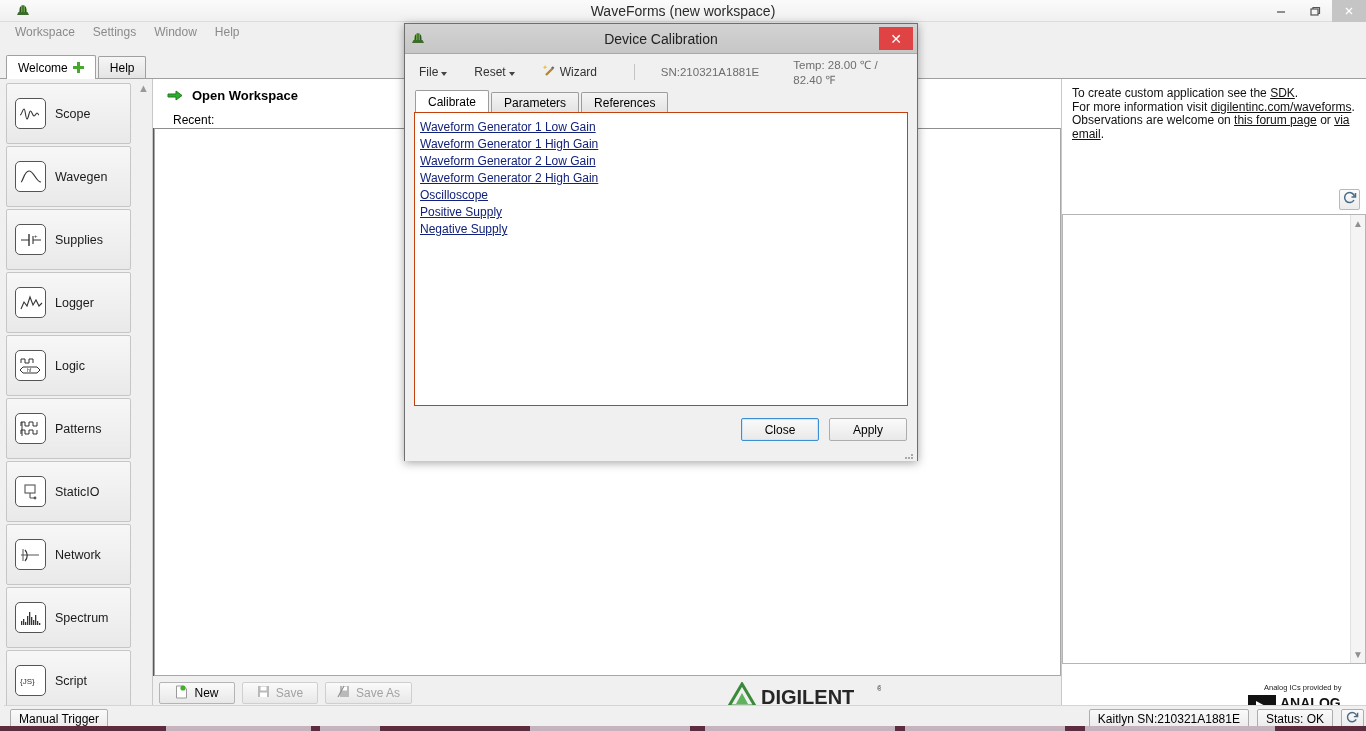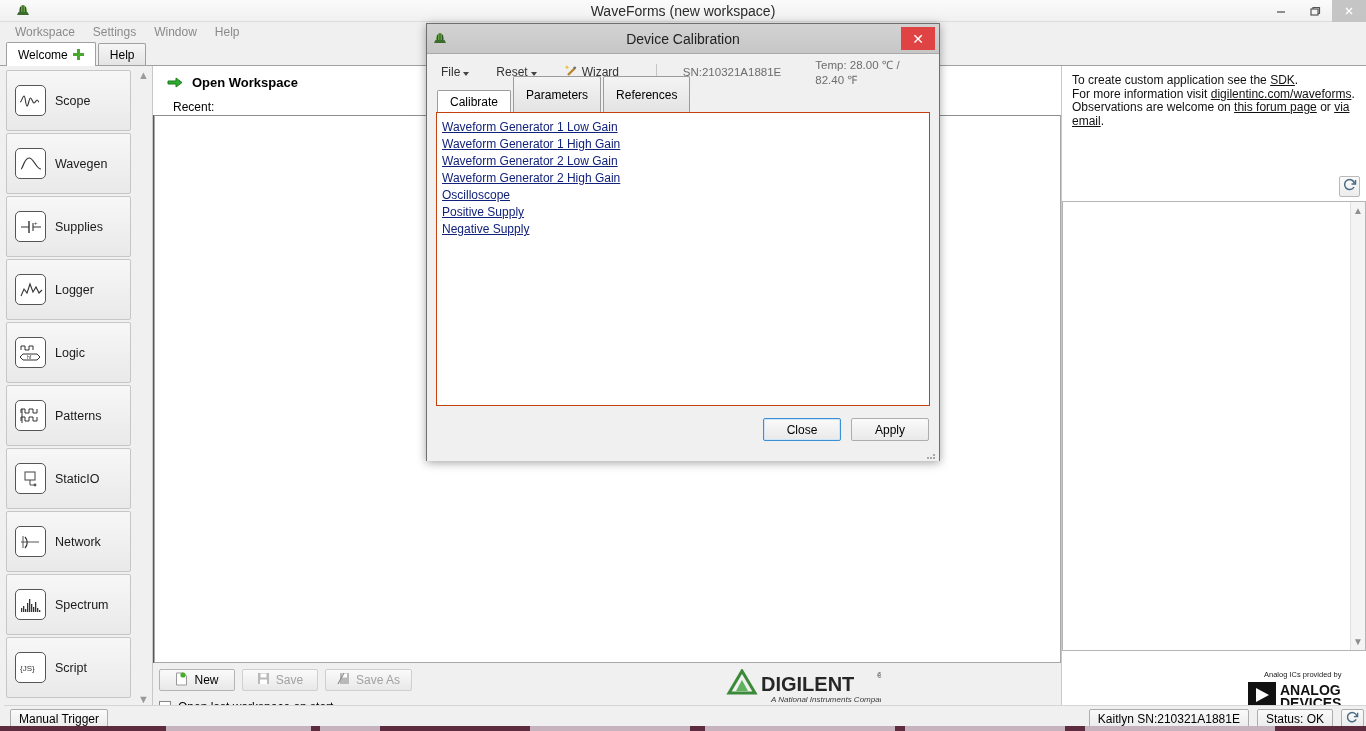--- a/index.html
+++ b/index.html
@@ -36,21 +36,21 @@
   
   #menubar{
     height:20px; display:flex; align-items:center;
     background:#f0f0f0; padding-left:6px;
   }
   #menubar .mi{ padding:2px 9px; color:#8a8a8a; font-size:12px; }
 
   
   #tabstrip{
     height:24px; display:flex; align-items:flex-end;
-    background:#f0f0f0; padding-left:6px; border-bottom:1px solid #a0a0a0;
+    background:#f0f0f0; padding-left:6px; border-bottom:1px solid #a0a0a0;margin-top:13px;
   }
   .tab{
     height:22px; display:flex; align-items:center; gap:5px;
     padding:0 11px; border:1px solid #a0a0a0; border-bottom:none;
     background:linear-gradient(#f6f6f6,#e4e4e4);
     font-size:12px; margin-right:2px; border-radius:2px 2px 0 0;
   }
   .tab.active{ background:#fff; height:24px; margin-bottom:-1px; }
   .plusic{ width:11px;height:11px; position:relative; display:inline-block; }
   .plusic:before,.plusic:after{ content:""; position:absolute; background:#4aa72e; }
@@ -148,21 +148,21 @@
   #statusbar .spacer{ flex:1; }
   #statusbar .right{ display:flex; align-items:center; gap:8px; }
   #taskstrip{
     position:absolute; left:0; bottom:0; width:1366px; height:5px;
     background:#5d2d3f;
   }
   .tsk{ position:absolute; top:0; height:5px; background:#c7b3bd; }
 
   
   #dialog{
-    position:absolute; left:426px; top:23px; width:514px; height:438px;
+    position:absolute; left:404px; top:23px; width:514px; height:438px;
     background:#737373; border:1px solid #6f6f6f;
     box-shadow:0 2px 9px rgba(0,0,0,.35);
   }
   #dlg-title{
     height:30px; background:linear-gradient(#d3d3d3,#c6c6c6);
     display:flex; align-items:center; position:relative;
     border-bottom:1px solid #a9a9a9;
   }
   #dlg-title .dicon{ width:26px; display:flex; justify-content:center; align-items:center;}
   #dlg-title .dtitle{
@@ -180,21 +180,21 @@
     display:flex; align-items:center; gap:16px; height:24px;
     padding-left:6px; font-size:12px; color:#333;
   }
   .tb-item{ display:flex; align-items:center; gap:3px; padding:0 7px 0 0; margin-right:4px;}
   .caretdown{ width:0;height:0;border-left:3.5px solid transparent;border-right:3.5px solid transparent;border-top:4px solid #444; margin-top:4px;}
   .tb-sep{ width:1px; height:16px; background:#c4c4c4; margin:0 10px; }
   .tb-meta{ color:#6d6d6d; font-size:11.5px; margin-right:18px;}
 
   #dlg-tabs{ display:flex; align-items:flex-end; height:22px; margin:6px 0 0 2px; }
   .dtab{
-    height:36px; padding:0 12px; font-size:12px;
+    height:20px; padding:0 12px; font-size:12px;
     border:1px solid #9c9c9c; border-bottom:none;
     background:linear-gradient(#f4f4f4,#e3e3e3);
     display:flex; align-items:center; margin-right:2px; border-radius:2px 2px 0 0;
   }
   .dtab.active{ background:#fff; height:22px; }
   #dlg-list{
     height:294px; margin:0 1px; background:#fff;
     border:1px solid #c2410c; padding:6px 0 0 5px;
   }
   .callink{

